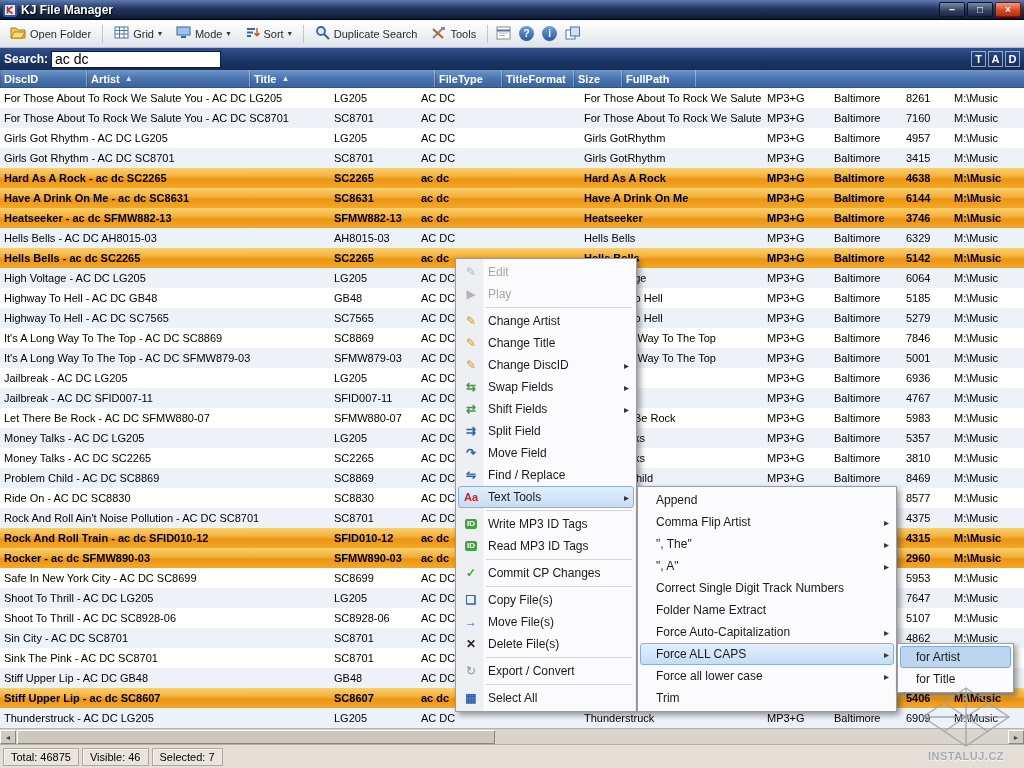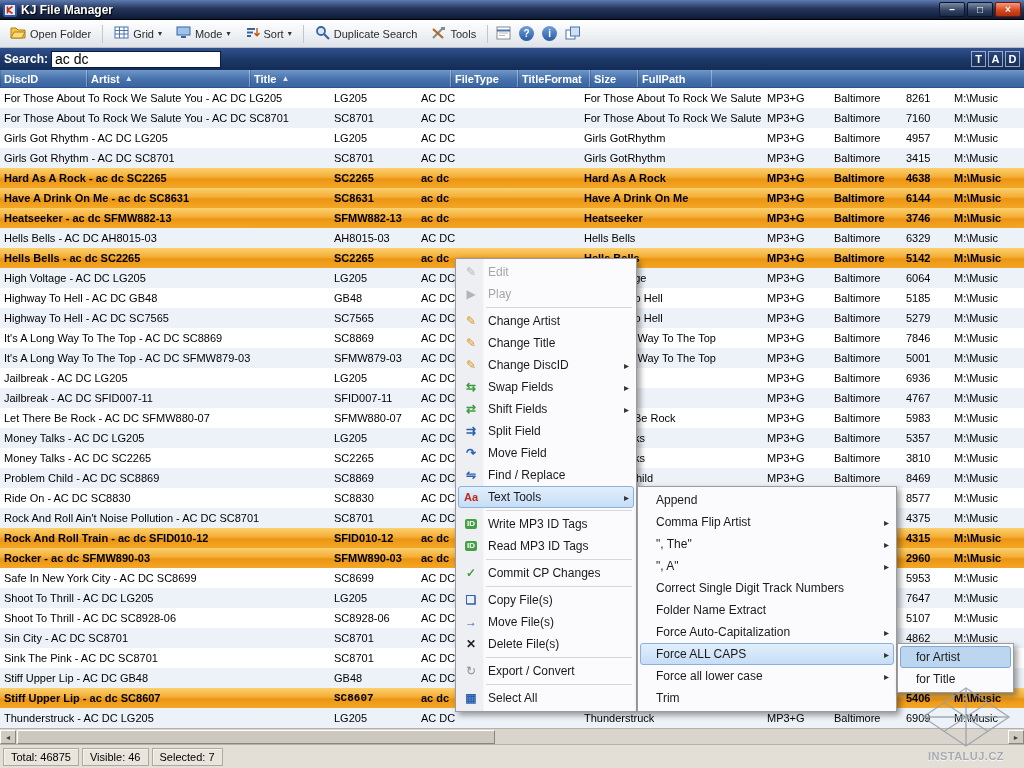--- a/index.html
+++ b/index.html
@@ -199,21 +199,21 @@
   </div>
 
   <div class="ghead">
       <div class="hcell" style="width: 87px;">
         <span>DiscID</span>
       </div>
       <div class="hcell" style="width: 163px;">
         <span>Artist</span>
         <span class="sort-arrow">▲</span>
       </div>
-      <div class="hcell" style="width: 201px;">
+      <div class="hcell" style="width: 185px;">
         <span>Title</span>
         <span class="sort-arrow">▲</span>
       </div>
       <div class="hcell" style="width: 67px;">
         <span>FileType</span>
       </div>
       <div class="hcell" style="width: 72px;">
         <span>TitleFormat</span>
       </div>
       <div class="hcell" style="width: 48px;">
@@ -519,21 +519,21 @@
         <div class="tcell" style="width: 87px;">GB48</div>
         <div class="tcell" style="width: 163px;">AC DC</div>
         <div class="tcell" style="width: 183px;">Stiff Upper Lip</div>
         <div class="tcell" style="width: 67px;">MP3+G</div>
         <div class="tcell" style="width: 72px;">Baltimore</div>
         <div class="tcell" style="width: 48px;"></div>
         <div class="tcell" style="width: 74px;">M:\Music</div>
       </div>
       <div class="trow sel">
         <div class="tcell" style="width: 330px;">Stiff Upper Lip - ac dc SC8607</div>
-        <div class="tcell" style="width: 87px; font-family: Liberation Mono, monospace;">SC8607</div>
+        <div class="tcell" style="width: 87px;">SC8607</div>
         <div class="tcell" style="width: 163px;">ac dc</div>
         <div class="tcell" style="width: 183px;">Stiff Upper Lip</div>
         <div class="tcell" style="width: 67px;">MP3+G</div>
         <div class="tcell" style="width: 72px;">Baltimore</div>
         <div class="tcell" style="width: 48px;">5406</div>
         <div class="tcell" style="width: 74px;">M:\Music</div>
       </div>
       <div class="trow alt">
         <div class="tcell" style="width: 330px;">Thunderstruck - AC DC LG205</div>
         <div class="tcell" style="width: 87px;">LG205</div>

